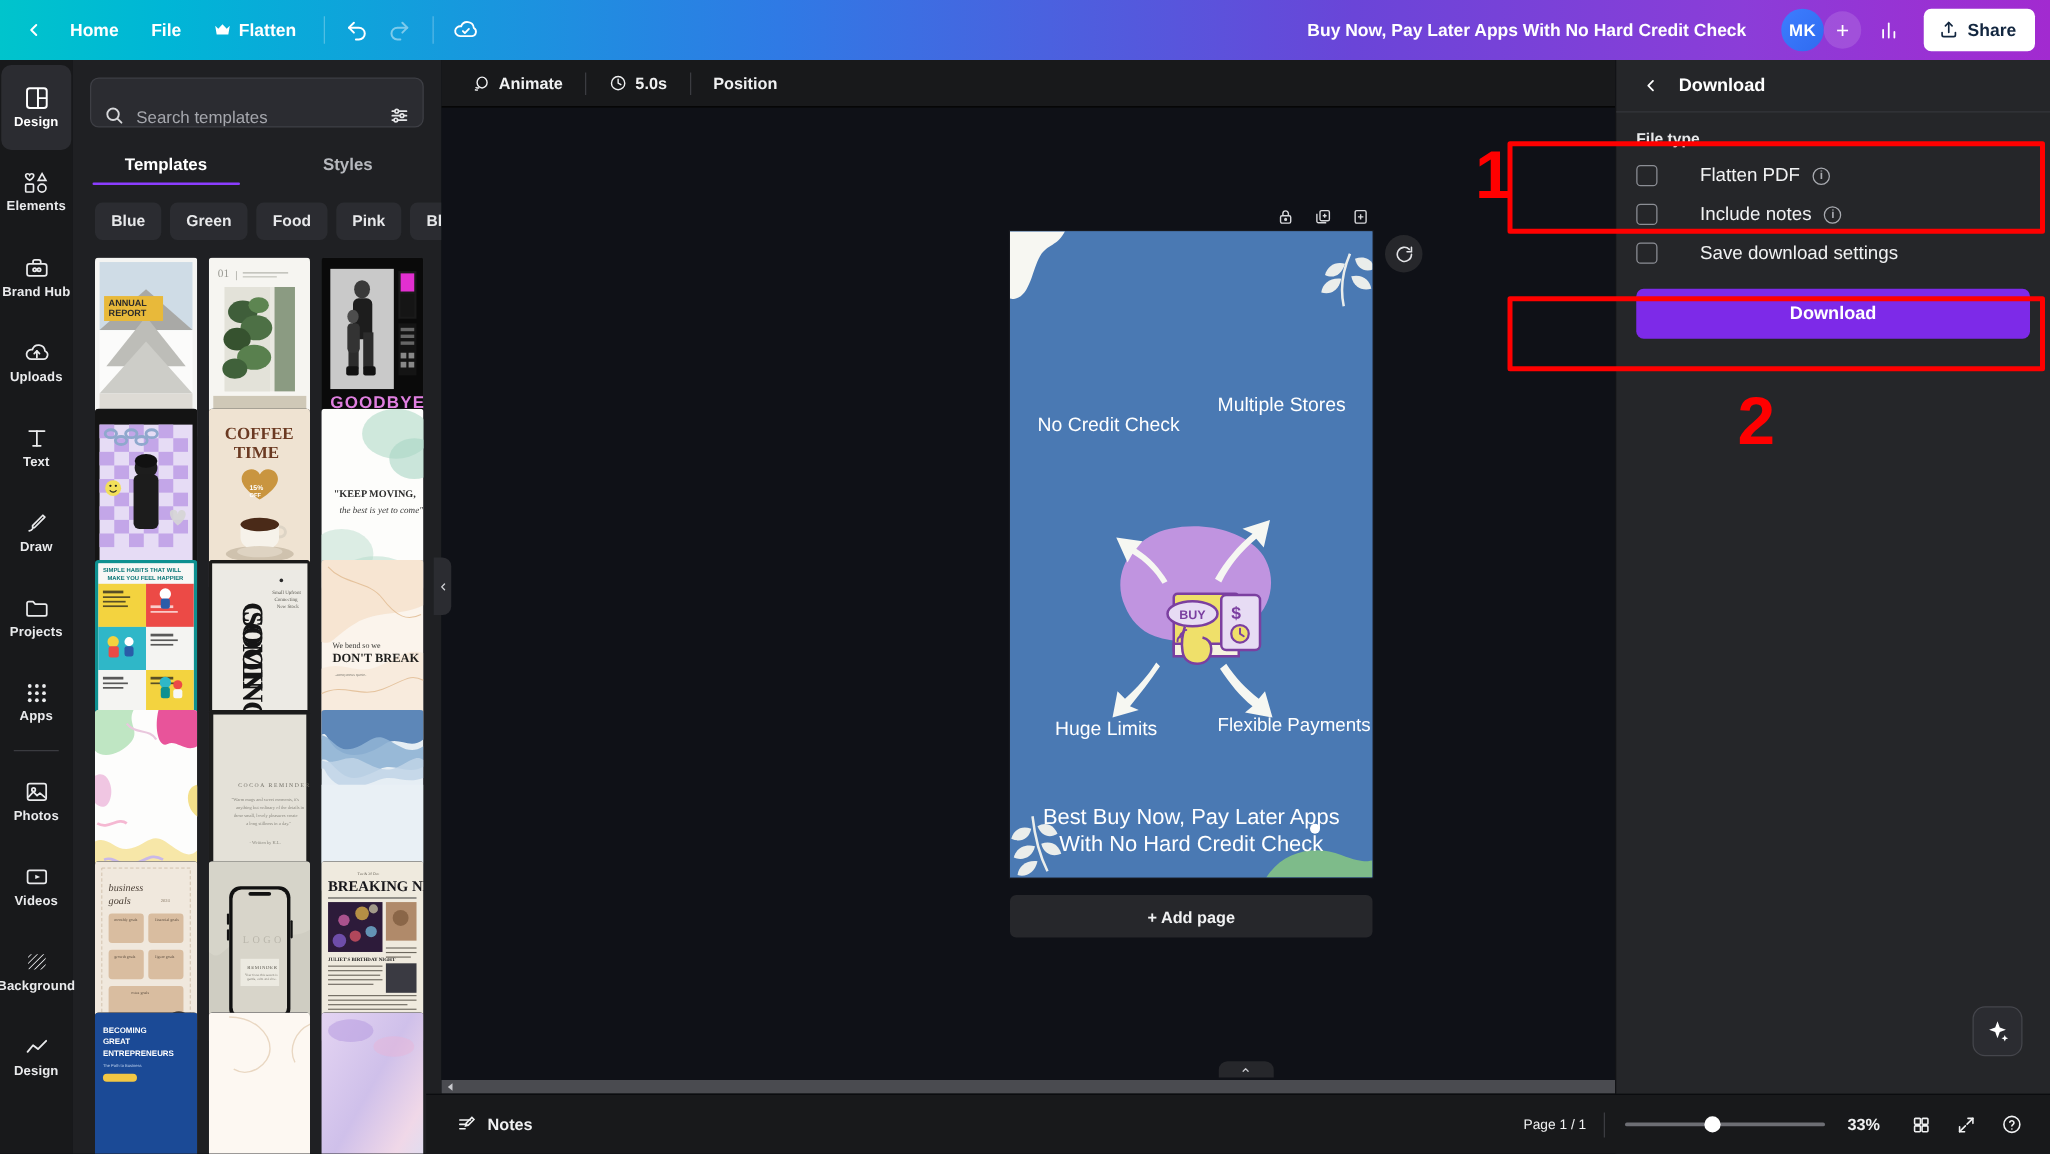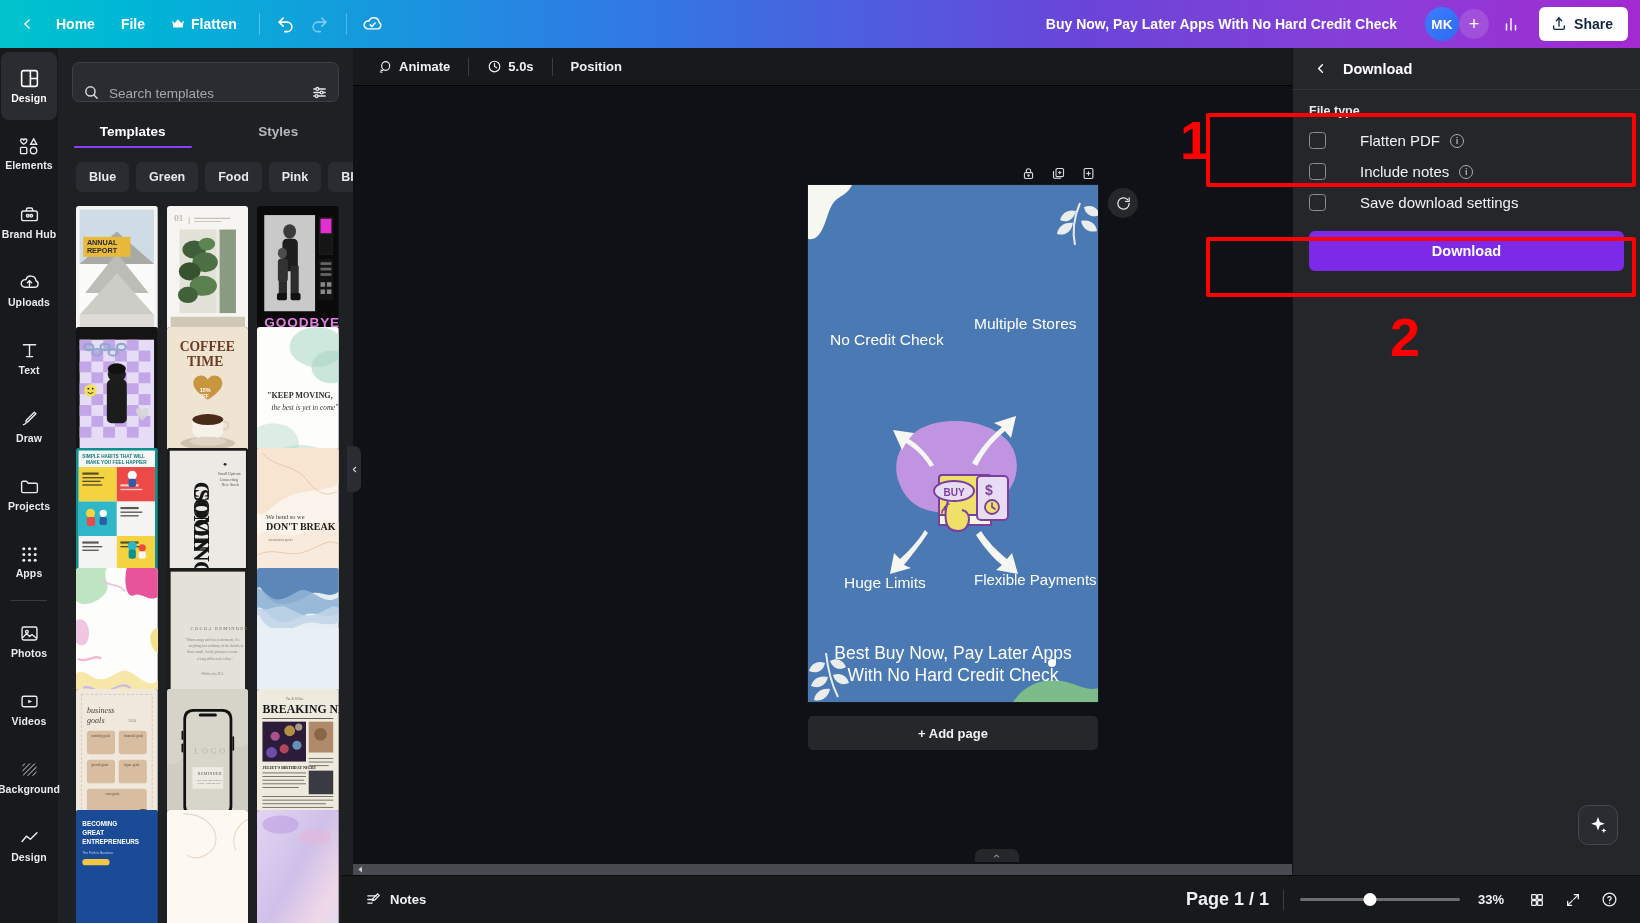--- a/index.html
+++ b/index.html
@@ -245,21 +245,21 @@
   .bottombar {
     position: absolute; bottom: 0; left: 341px; right: 0; height: 48px;
     background: #18191b; display: flex; align-items: center;
     padding: 0 16px 0 14px; z-index: 55; border-top: 1px solid #0b0c0f;
   }
   .notes-btn {
     display: flex; align-items: center; gap: 8px; height: 30px; padding: 0 10px;
     border-radius: 5px; font-size: 13px; font-weight: 700; color: #f0f1f2; cursor: pointer;
   }
   .bb-spacer { flex: 1; }
-  .pageinfo { font-size: 18px; font-weight: 700; color: #f0f1f2; margin-right: 14px; }
+  .pageinfo { font-size: 11px; font-weight: 400; color: #f0f1f2; margin-right: 14px; }
   .bb-sep { width: 1px; height: 20px; background: #3b3c41; margin-right: 16px; }
   .zoomslider { width: 160px; height: 14px; display: flex; align-items: center; position: relative; cursor: pointer; }
   .zs-track { width: 100%; height: 3px; background: #6d6e74; border-radius: 2px; }
   .zs-thumb {
     position: absolute; width: 13px; height: 13px; border-radius: 50%;
     background: #fff; left: 44%; transform: translateX(-50%);
   }
   .zoompct { font-size: 13px; font-weight: 700; color: #f0f1f2; margin-left: 18px; width: 38px; }
   .bb-ico {
     width: 30px; height: 30px; display: flex; align-items: center; justify-content: center;

